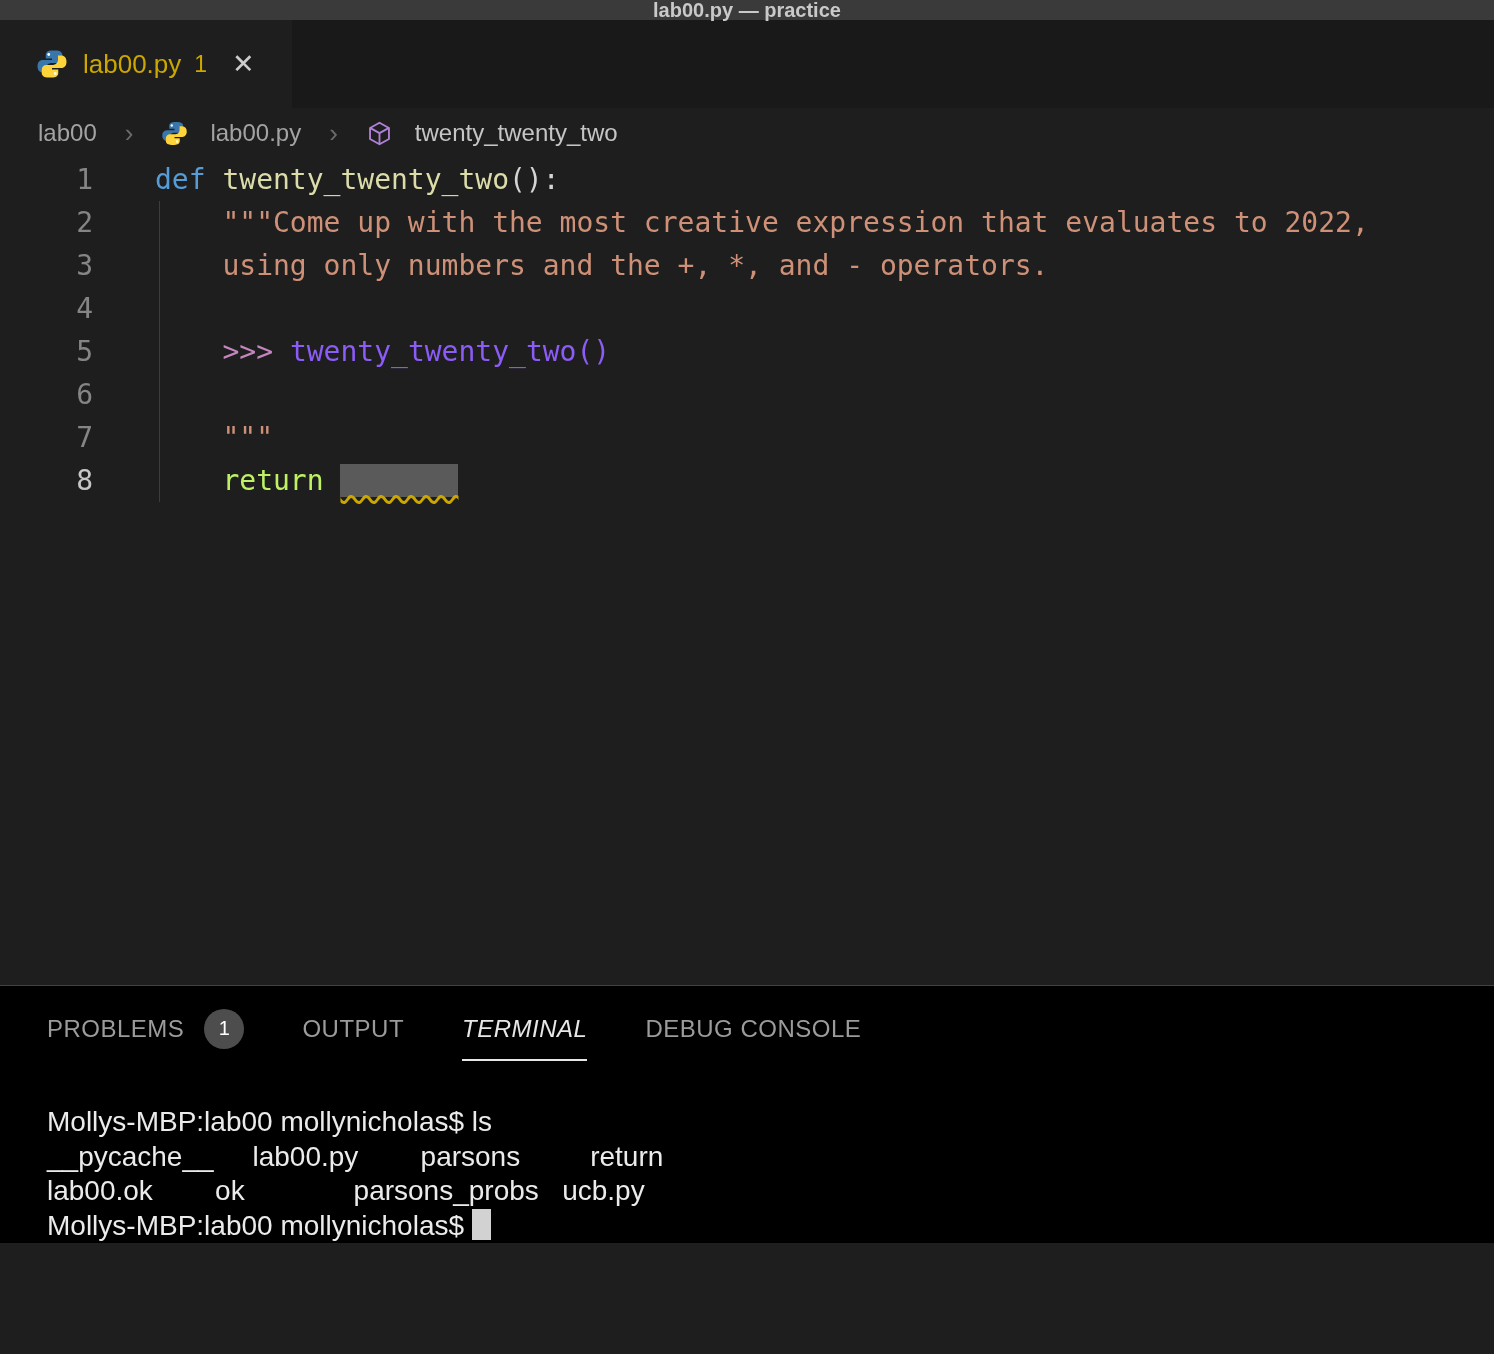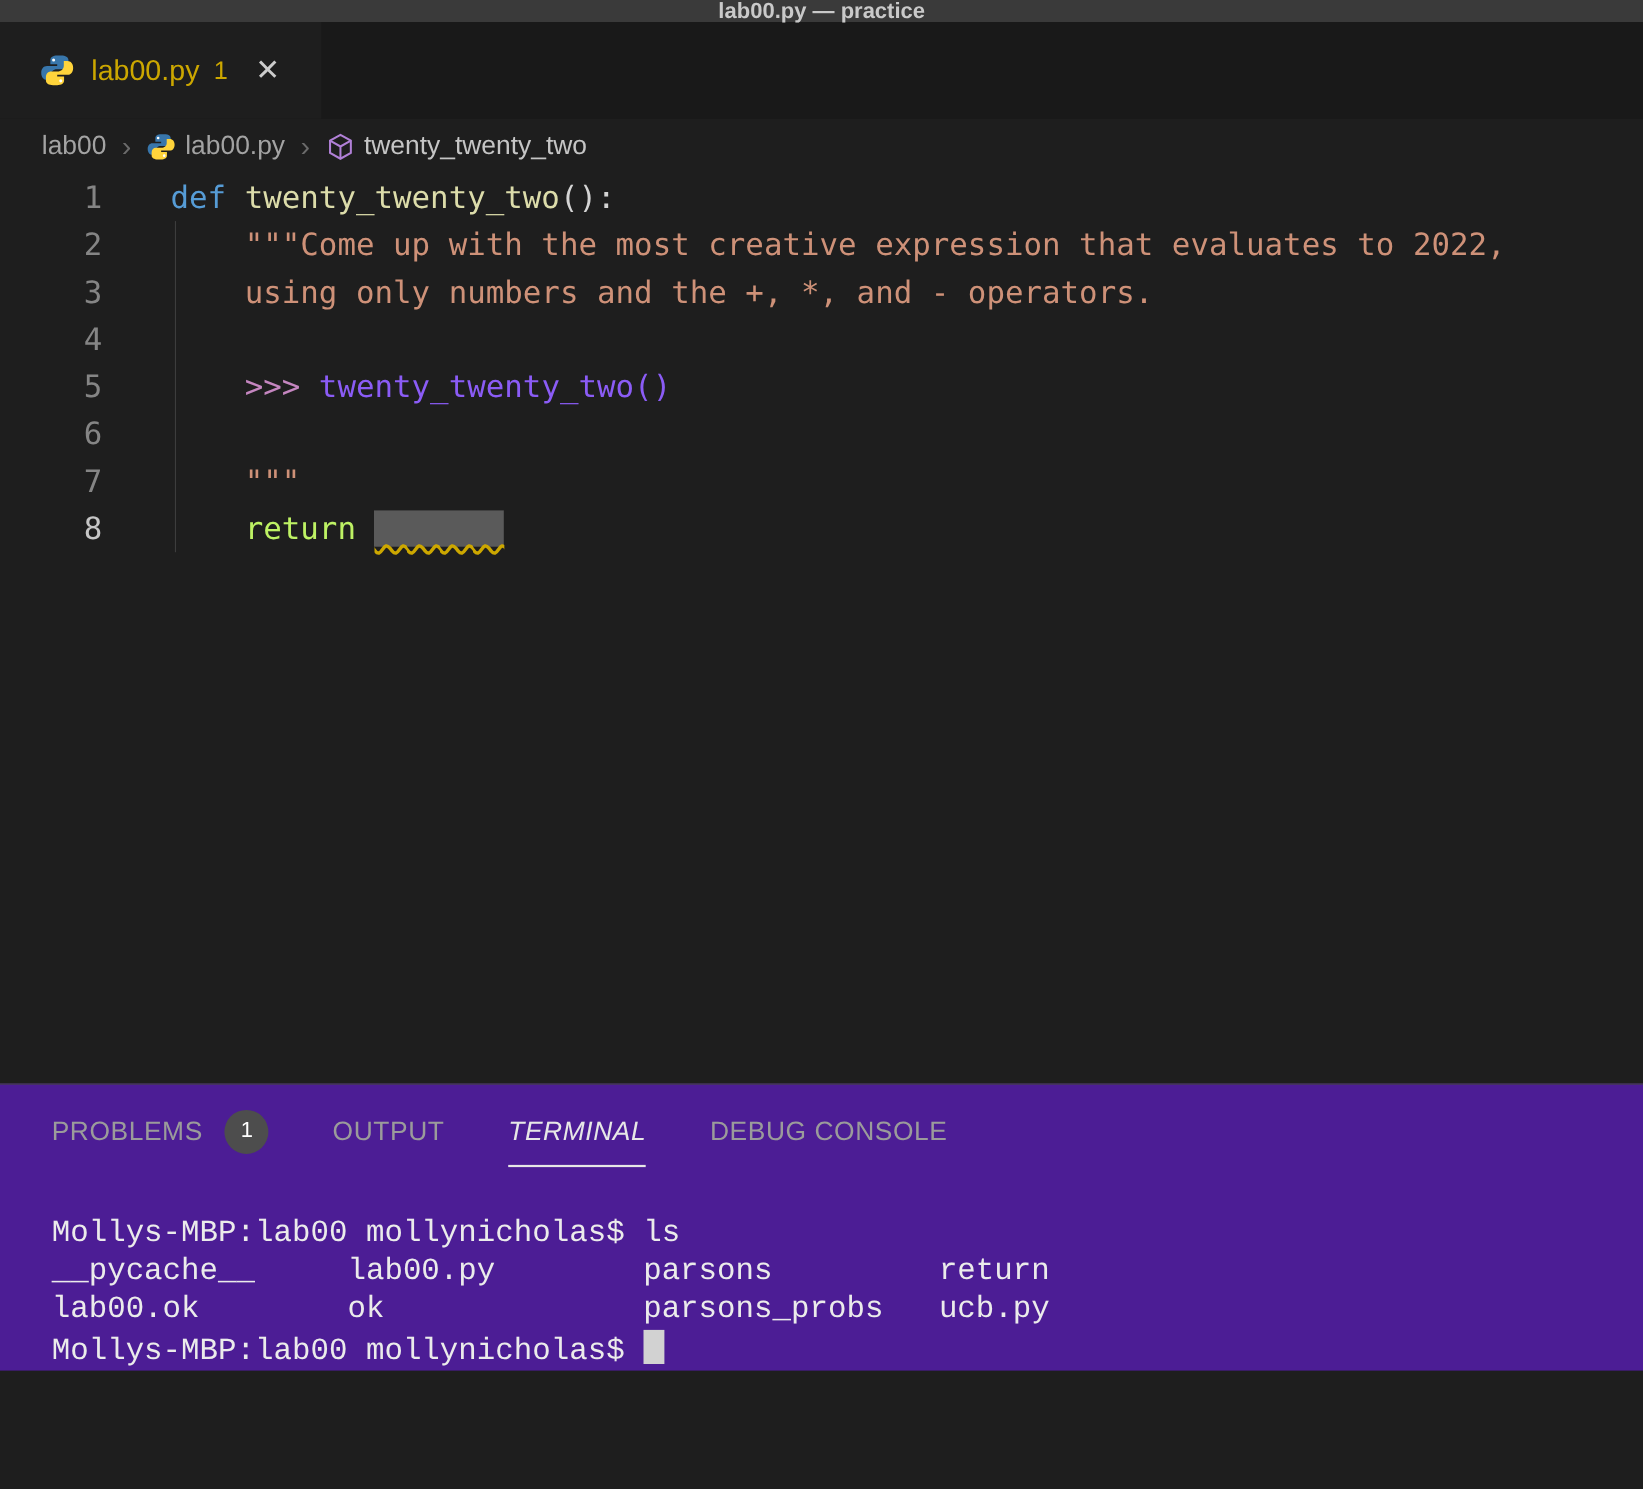--- a/index.html
+++ b/index.html
@@ -14,21 +14,21 @@
   .tabstrip { height:88px; background:#191919; display:flex; }
   .tab { width:292px; background:#1e1e1e; display:flex; align-items:center;
          padding:0 18px 0 36px; gap:15px; cursor:pointer; }
   .pyicon svg { width:32px; height:32px; display:block; }
   .tab-label { color:#cca700; font-size:26px; }
   .tab-badge { color:#cca700; font-size:23px; margin-left:-2px; }
   .tab-close { color:#cccccc; font-size:27px; margin-left:10px; }
 
   
   .breadcrumb { height:50px; display:flex; align-items:center; padding-left:38px;
-                gap:8px; color:#a3a3a3; font-size:24px; }
+                gap:22px; color:#a3a3a3; font-size:24px; }
   .bc-sep { color:#6b6b6b; font-size:26px; margin:0 6px; }
   .bc-item { cursor:pointer; }
   .bc-last { color:#c5c5c5; }
   .bcicon svg { width:27px; height:27px; display:block; }
 
   
   .editor { position:relative; height:827px; font-family:"DejaVu Sans Mono", monospace;
             font-size:28px; }
   .indent-guide { position:absolute; left:159px; top:43px; width:1px; height:301px;
                   background:#3d3d3d; }
@@ -43,31 +43,31 @@
   .tok-call { color:#8b5cf6; }
   .tok-ctrl { color:#bef264; }
   .tok-pl   { color:#d4d4d4; }
   .tok-ind  { color:#d4d4d4; }
   .tok-sel  { background:#5a5a5a;
               text-decoration-line:underline; text-decoration-style:wavy;
               text-decoration-color:#cca700; text-decoration-thickness:3px;
               text-decoration-skip-ink:none; text-underline-offset:5px; }
 
   
-  .panel { border-top:1px solid #424242; background:#4c1d95; }
+  .panel { border-top:1px solid #424242; background:#000000; }
   .panel-tabs { height:87px; display:flex; align-items:center; padding-left:47px;
                 gap:58px; font-size:24px; letter-spacing:.5px; color:#9b9b9b; }
   .ptab { display:flex; align-items:center; gap:20px; height:62px;
           border-bottom:2px solid transparent; cursor:pointer; }
   .ptab.active { color:#e7e7e7; border-bottom-color:#e7e7e7;font-style:italic; }
   .pbadge { width:40px; height:40px; border-radius:50%; background:#4d4d4d;
             color:#ffffff; font-size:20px; letter-spacing:0; display:flex;
             align-items:center; justify-content:center; }
 
-  .terminal { padding:32px 0 0 47px; font-family:Liberation Mono, monospace;
+  .terminal { padding:32px 0 0 47px; font-family:Liberation Sans, sans-serif;
               font-size:28px; color:#ebebeb; }
   .tline { line-height:34.5px; white-space:pre; }
   .tcursor { display:inline-block; width:19px; height:31px; background:#d2d2d2;
              vertical-align:-5px; }
 </style>
 </head>
 <body>
 
 <div class="window">
 

